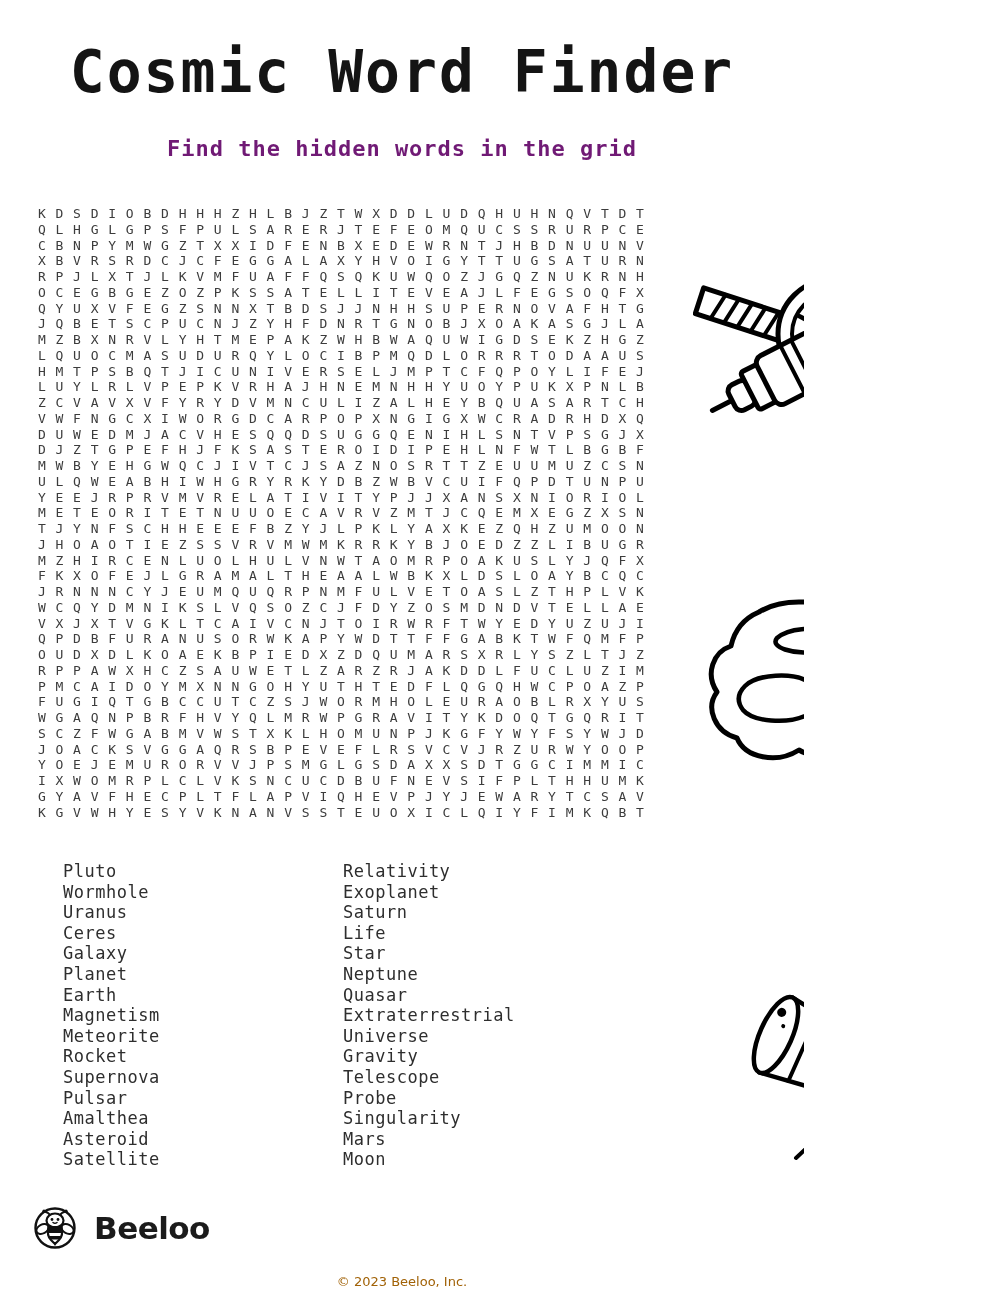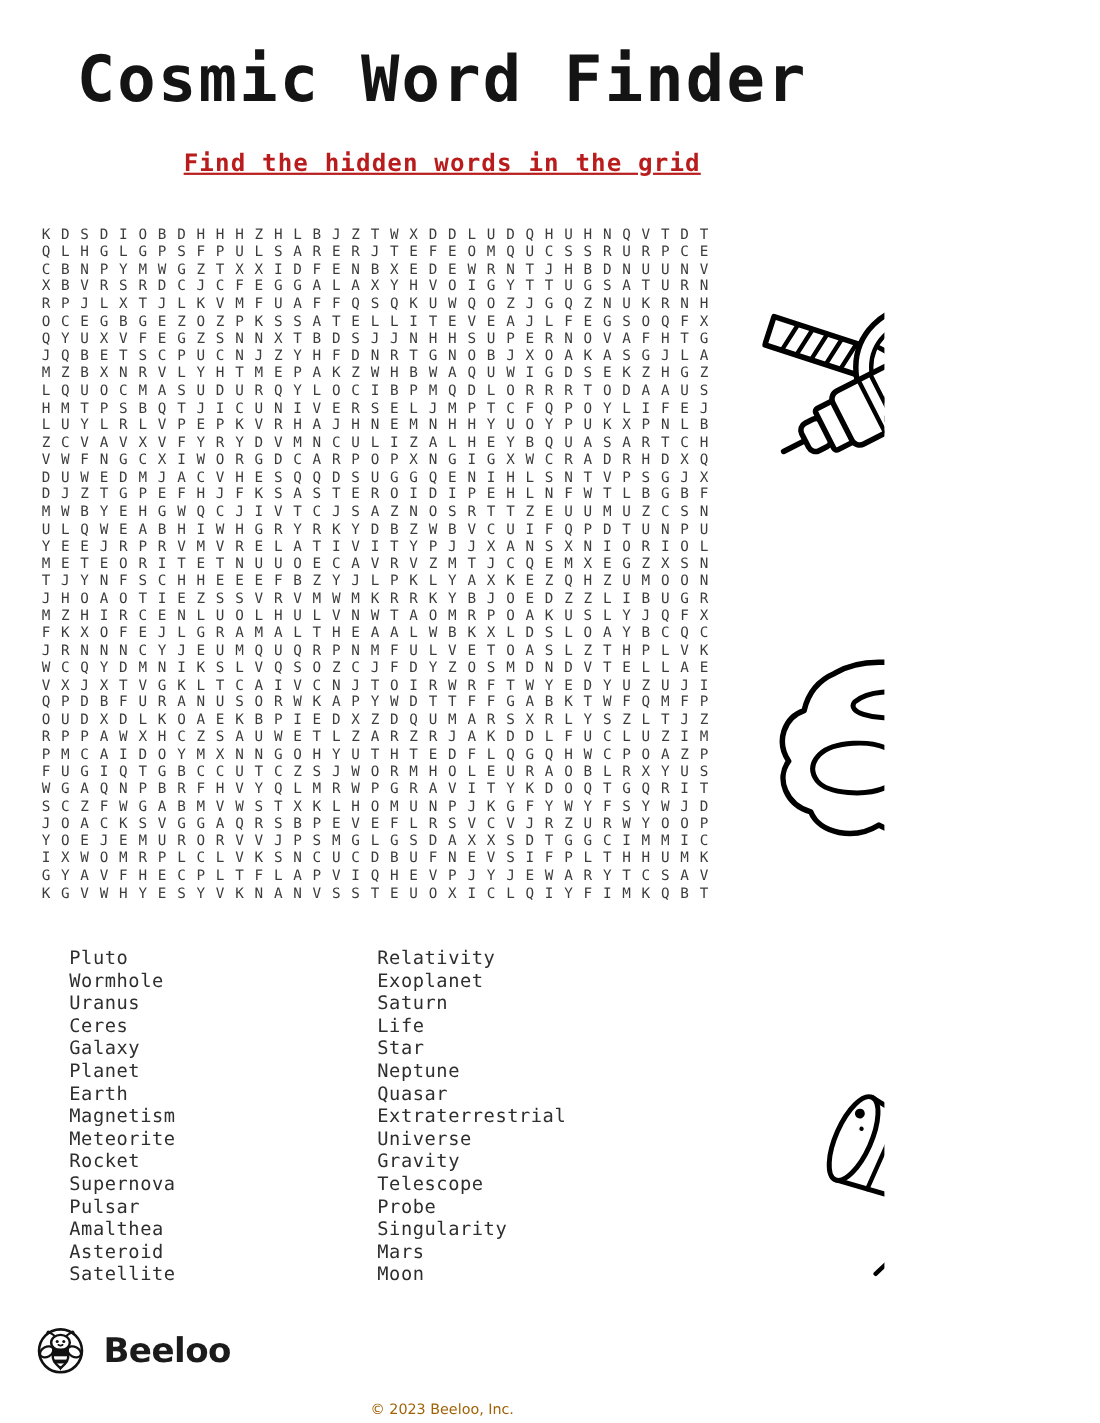--- a/index.html
+++ b/index.html
@@ -3,21 +3,21 @@
 <meta charset="utf-8">
 <style>
   html,body{margin:0;padding:0;background:#ffffff;}
   .page{position:relative;width:804px;height:1294px;background:#ffffff;overflow:hidden;
         font-family:"DejaVu Sans Mono",monospace;color:#1a1a1a;margin-top:18px;}
 
   .title{position:absolute;top:20px;left:0;width:100%;margin:0;text-align:center;
          font-size:58px;font-weight:bold;letter-spacing:2px;color:#141414;
          font-family:"DejaVu Sans Mono",monospace;}
   .subtitle{position:absolute;top:118px;left:0;width:100%;margin:0;text-align:center;
-            font-size:22px;font-weight:bold;letter-spacing:1px;color:#b91c1c;text-decoration:underline;}
+            font-size:22px;font-weight:bold;letter-spacing:1px;color:#701a75;}
 
   .grid{position:absolute;left:33px;top:188px;width:616px;}
   .grid-row{display:flex;height:15.75px;}
   .grid-cell{width:17.6px;text-align:center;font-size:13px;line-height:15.75px;
              color:#3c3c3c;font-weight:500;}
 
   .words{position:absolute;top:843px;font-size:17px;line-height:20.6px;
          letter-spacing:0.5px;color:#2e2e2e;}
   .words-left{left:63px;}
   .words-right{left:343px;}

